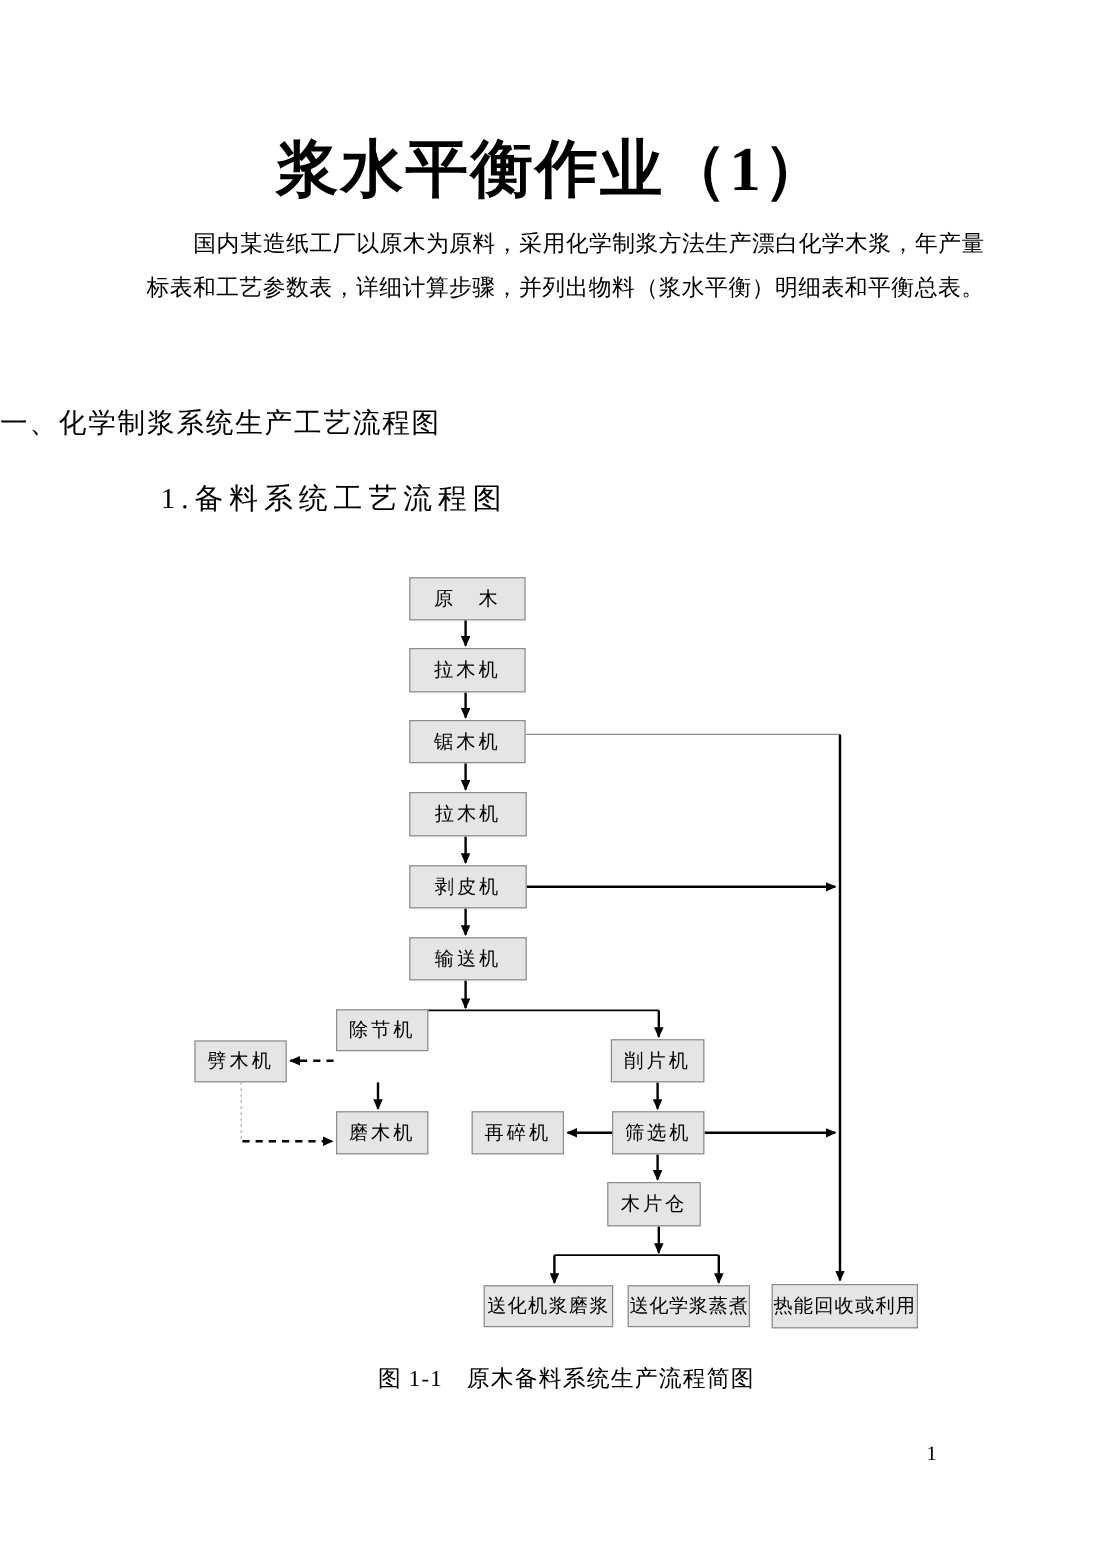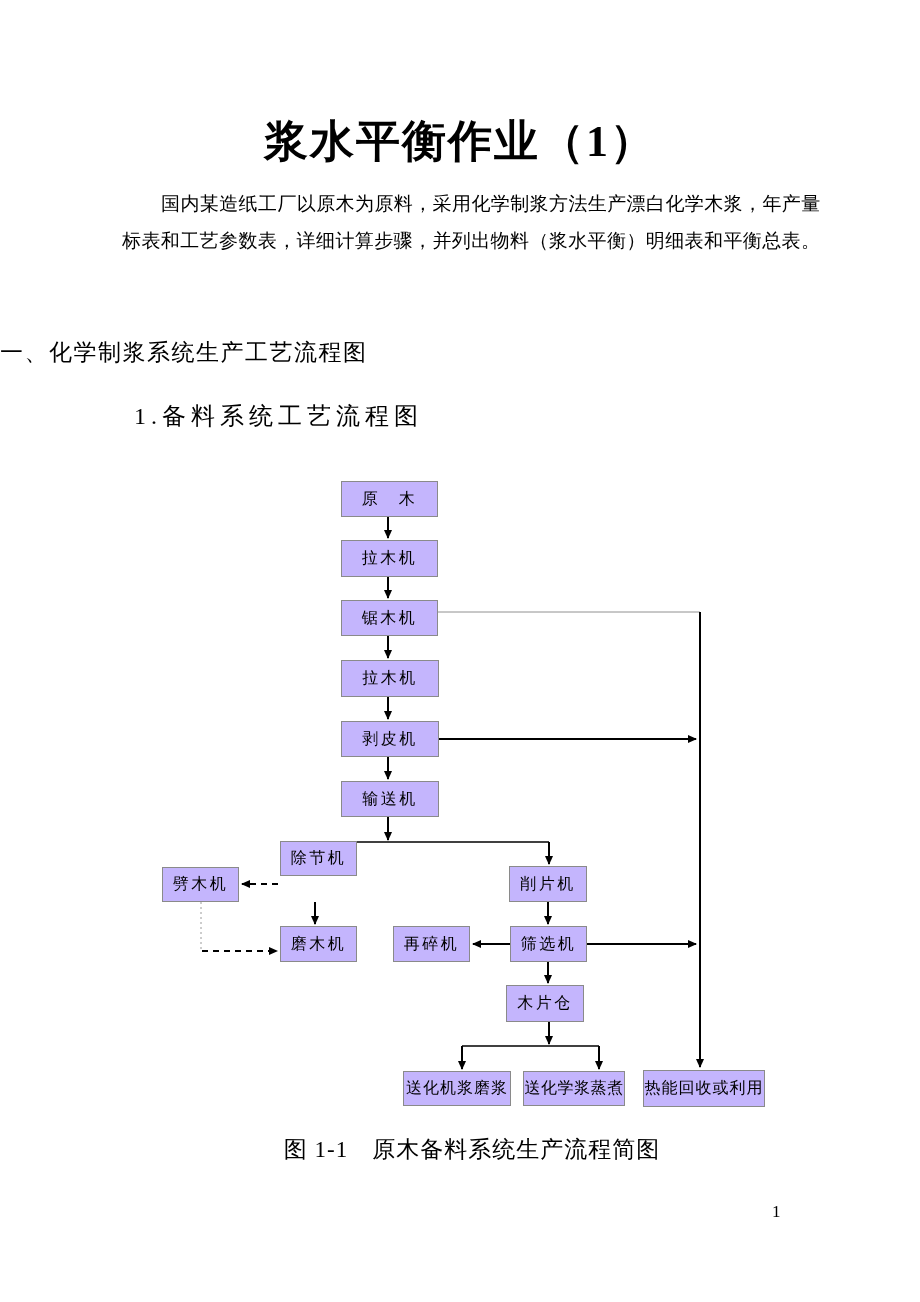--- a/index.html
+++ b/index.html
@@ -1,32 +1,32 @@
 <!DOCTYPE html>
 <html><head>
 <meta charset="utf-8">
 <style>
   html,body{margin:0;padding:0;background:#fff;}
   .page{position:relative;width:920px;height:1302px;background:#ffffff;
         font-family:"Liberation Serif","DejaVu Serif",serif;color:#000;overflow:hidden;}
   .title{position:absolute;top:116px;left:0;width:920px;text-align:center;
-         font-size:44px;line-height:52px;font-weight:bold;letter-spacing:2px;}
+         font-size:52px;line-height:52px;font-weight:bold;letter-spacing:2px;}
   .para{position:absolute;top:186px;left:122px;width:680px;font-size:19px;}
   .pline{height:36.5px;line-height:36.5px;white-space:nowrap;letter-spacing:0.4px;}
   .pline.indent{text-indent:39px;}
   .section{position:absolute;top:336px;left:0;width:920px;
            font-size:23px;line-height:34px;font-weight:normal;letter-spacing:1.5px;}
   .subsection{position:absolute;top:399px;left:134px;font-size:24px;line-height:34px;
               letter-spacing:5px;}
   .connectors{position:absolute;top:0;left:0;width:920px;height:1302px;pointer-events:none;}
-  .node{position:absolute;box-sizing:border-box;border:1px solid #8a8a8a;background:#c4b5fd;
+  .node{position:absolute;box-sizing:border-box;border:1px solid #8a8a8a;background:#e5e5e5;
         display:flex;align-items:center;justify-content:center;
         font-size:16px;letter-spacing:2.5px;white-space:nowrap;}
   .caption{position:absolute;top:1136px;left:0;width:920px;text-align:center;
-           font-size:23px;line-height:28px;letter-spacing:1px;
+           font-size:19px;line-height:28px;letter-spacing:1px;
            padding-left:24px;box-sizing:border-box;}
   .pagenum{position:absolute;top:1202px;left:772px;font-size:17px;}
   .a{stroke:#000;stroke-width:2;fill:none;marker-end:url(#ah);}
   .t{stroke:#000;stroke-width:1.5;fill:none;}
   .g{stroke:#909090;stroke-width:1;fill:none;}
   .d{stroke:#000;stroke-width:2;fill:none;stroke-dasharray:6 5;marker-end:url(#ah);}
   .o{stroke:#9a9a9a;stroke-width:1;fill:none;stroke-dasharray:2 3;}
 </style>
 </head>
 <body>

